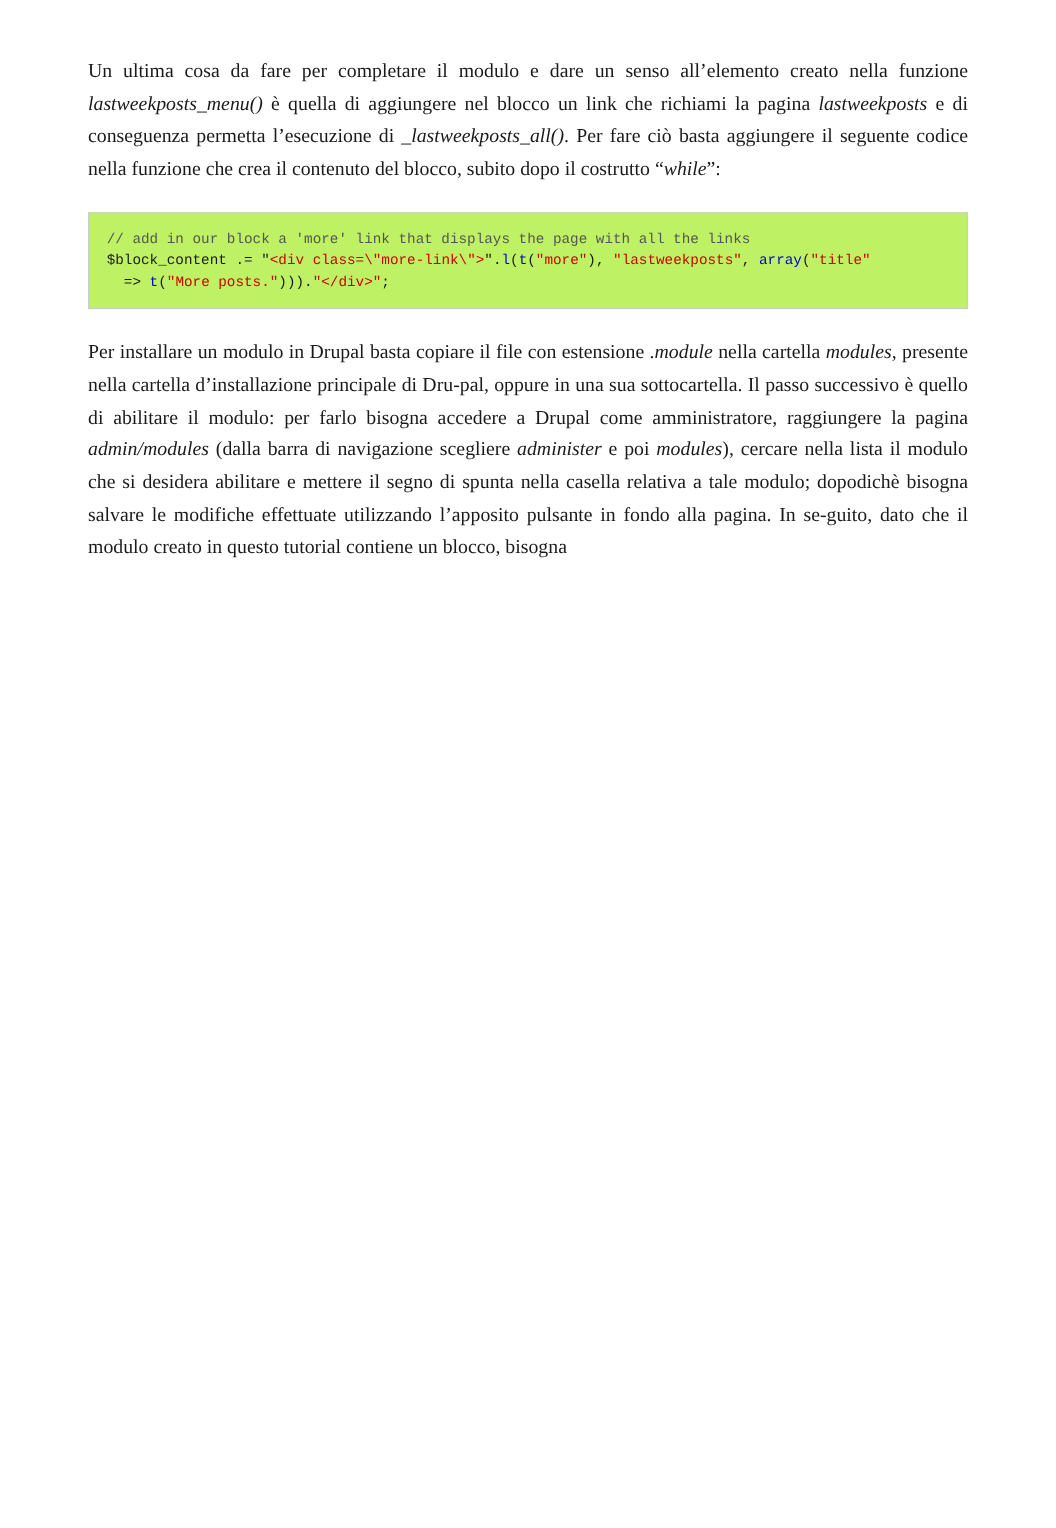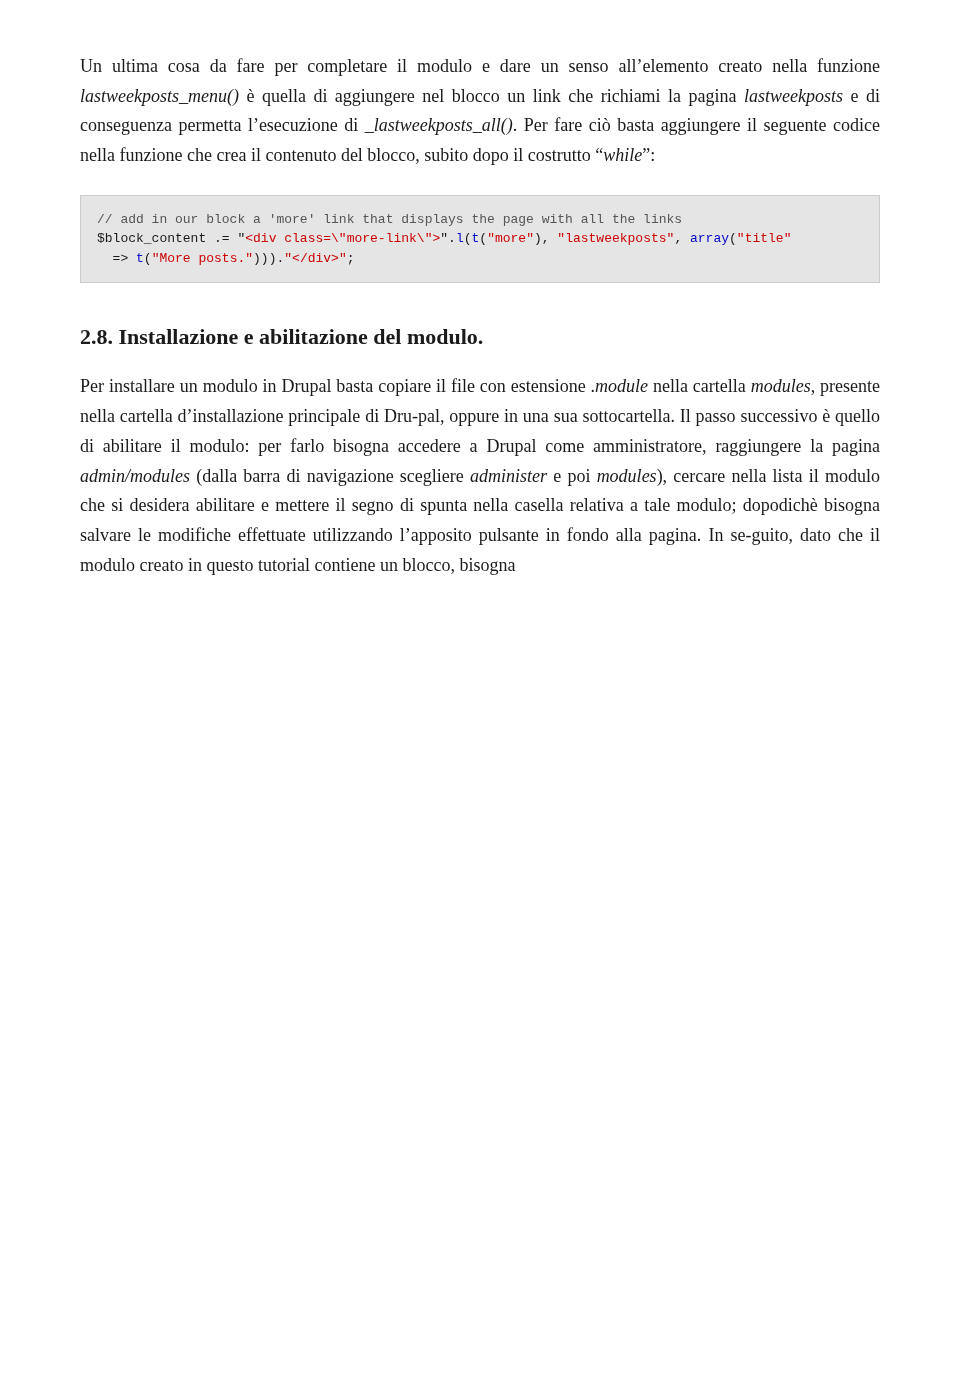--- a/index.html
+++ b/index.html
@@ -11,38 +11,38 @@
     body {
       background: #ffffff;
       font-family: Georgia, 'Times New Roman', Times, serif;
       font-size: 18px;
       line-height: 1.6;
       color: #1a1a1a;
     }
 
     .page-container {
       max-width: 960px;
-      margin: 0 auto;
-      padding: 52px 80px 40px 80px;
+      margin: 10px auto;
+      padding: 40px 80px 40px 80px;
     }
 
     .main-text {
       font-size: 18px;
       line-height: 1.65;
       text-align: justify;
       margin-bottom: 20px;
       color: #1a1a1a;
     }
 
     .italic-code {
       font-style: italic;
     }
 
     .code-block {
-      background-color: #e5e5e5;
+      background-color: #bef264;
       border: 1px solid #cccccc;
       font-family: 'Courier New', Courier, monospace;
       font-size: 13px;
       line-height: 1.5;
       padding: 14px 16px;
       margin: 24px 0;
       color: #1a1a1a;
       white-space: pre;
       overflow-x: auto;
     }
@@ -72,22 +72,19 @@
 <div class="page-container">
 
   <p class="main-text">
     Un ultima cosa da fare per completare il modulo e dare un senso all’elemento creato nella funzione <span class="italic-code"><em>lastweekposts_menu()</em></span> è quella di aggiungere nel blocco un link che richiami la pagina <span class="italic-code"><em>lastweekposts</em></span> e di conseguenza permetta l’esecuzione di <span class="italic-code"><em>_lastweekposts_all()</em></span>. Per fare ciò basta aggiungere il seguente codice nella funzione che crea il contenuto del blocco, subito dopo il costrutto “<span class="italic-code"><em>while</em></span>”:
   </p>
 
   <div class="code-block"><span class="comment">// add in our block a 'more' link that displays the page with all the links</span>
 <span>$block_content .= "<span class="string">&lt;div class=\"more-link\"&gt;</span>".<span class="function-name">l</span>(<span class="function-name">t</span>(<span class="string">"more"</span>), <span class="string">"lastweekposts"</span>, <span class="function-name">array</span>(<span class="string">"title"</span>
   =&gt; <span class="function-name">t</span>(<span class="string">"More posts."</span>))).<span class="string">"&lt;/div&gt;"</span>;</span></div>
 
-  <h2 class="section-heading">
-    <span>2.8.</span> <span>Installazione e abilitazione del modulo.</span>
-  </h2>
 
 
   <p class="main-text">
     Per installare un modulo in Drupal basta copiare il file con estensione .<em>module</em> nella cartella <em>modules</em>, presente nella cartella d’installazione principale di Dru‑pal, oppure in una sua sottocartella. Il passo successivo è quello di abilitare il modulo: per farlo bisogna accedere a Drupal come amministratore, raggiungere la pagina <em>admin/modules</em> (dalla barra di navigazione scegliere <em>administer</em> e poi <em>modules</em>), cercare nella lista il modulo che si desidera abilitare e mettere il segno di spunta nella casella relativa a tale modulo; dopodichè bisogna salvare le modifiche effettuate utilizzando l’apposito pulsante in fondo alla pagina. In se‑guito, dato che il modulo creato in questo tutorial contiene un blocco, bisogna
   </p>
 
 </div>
 
 </body></html>

